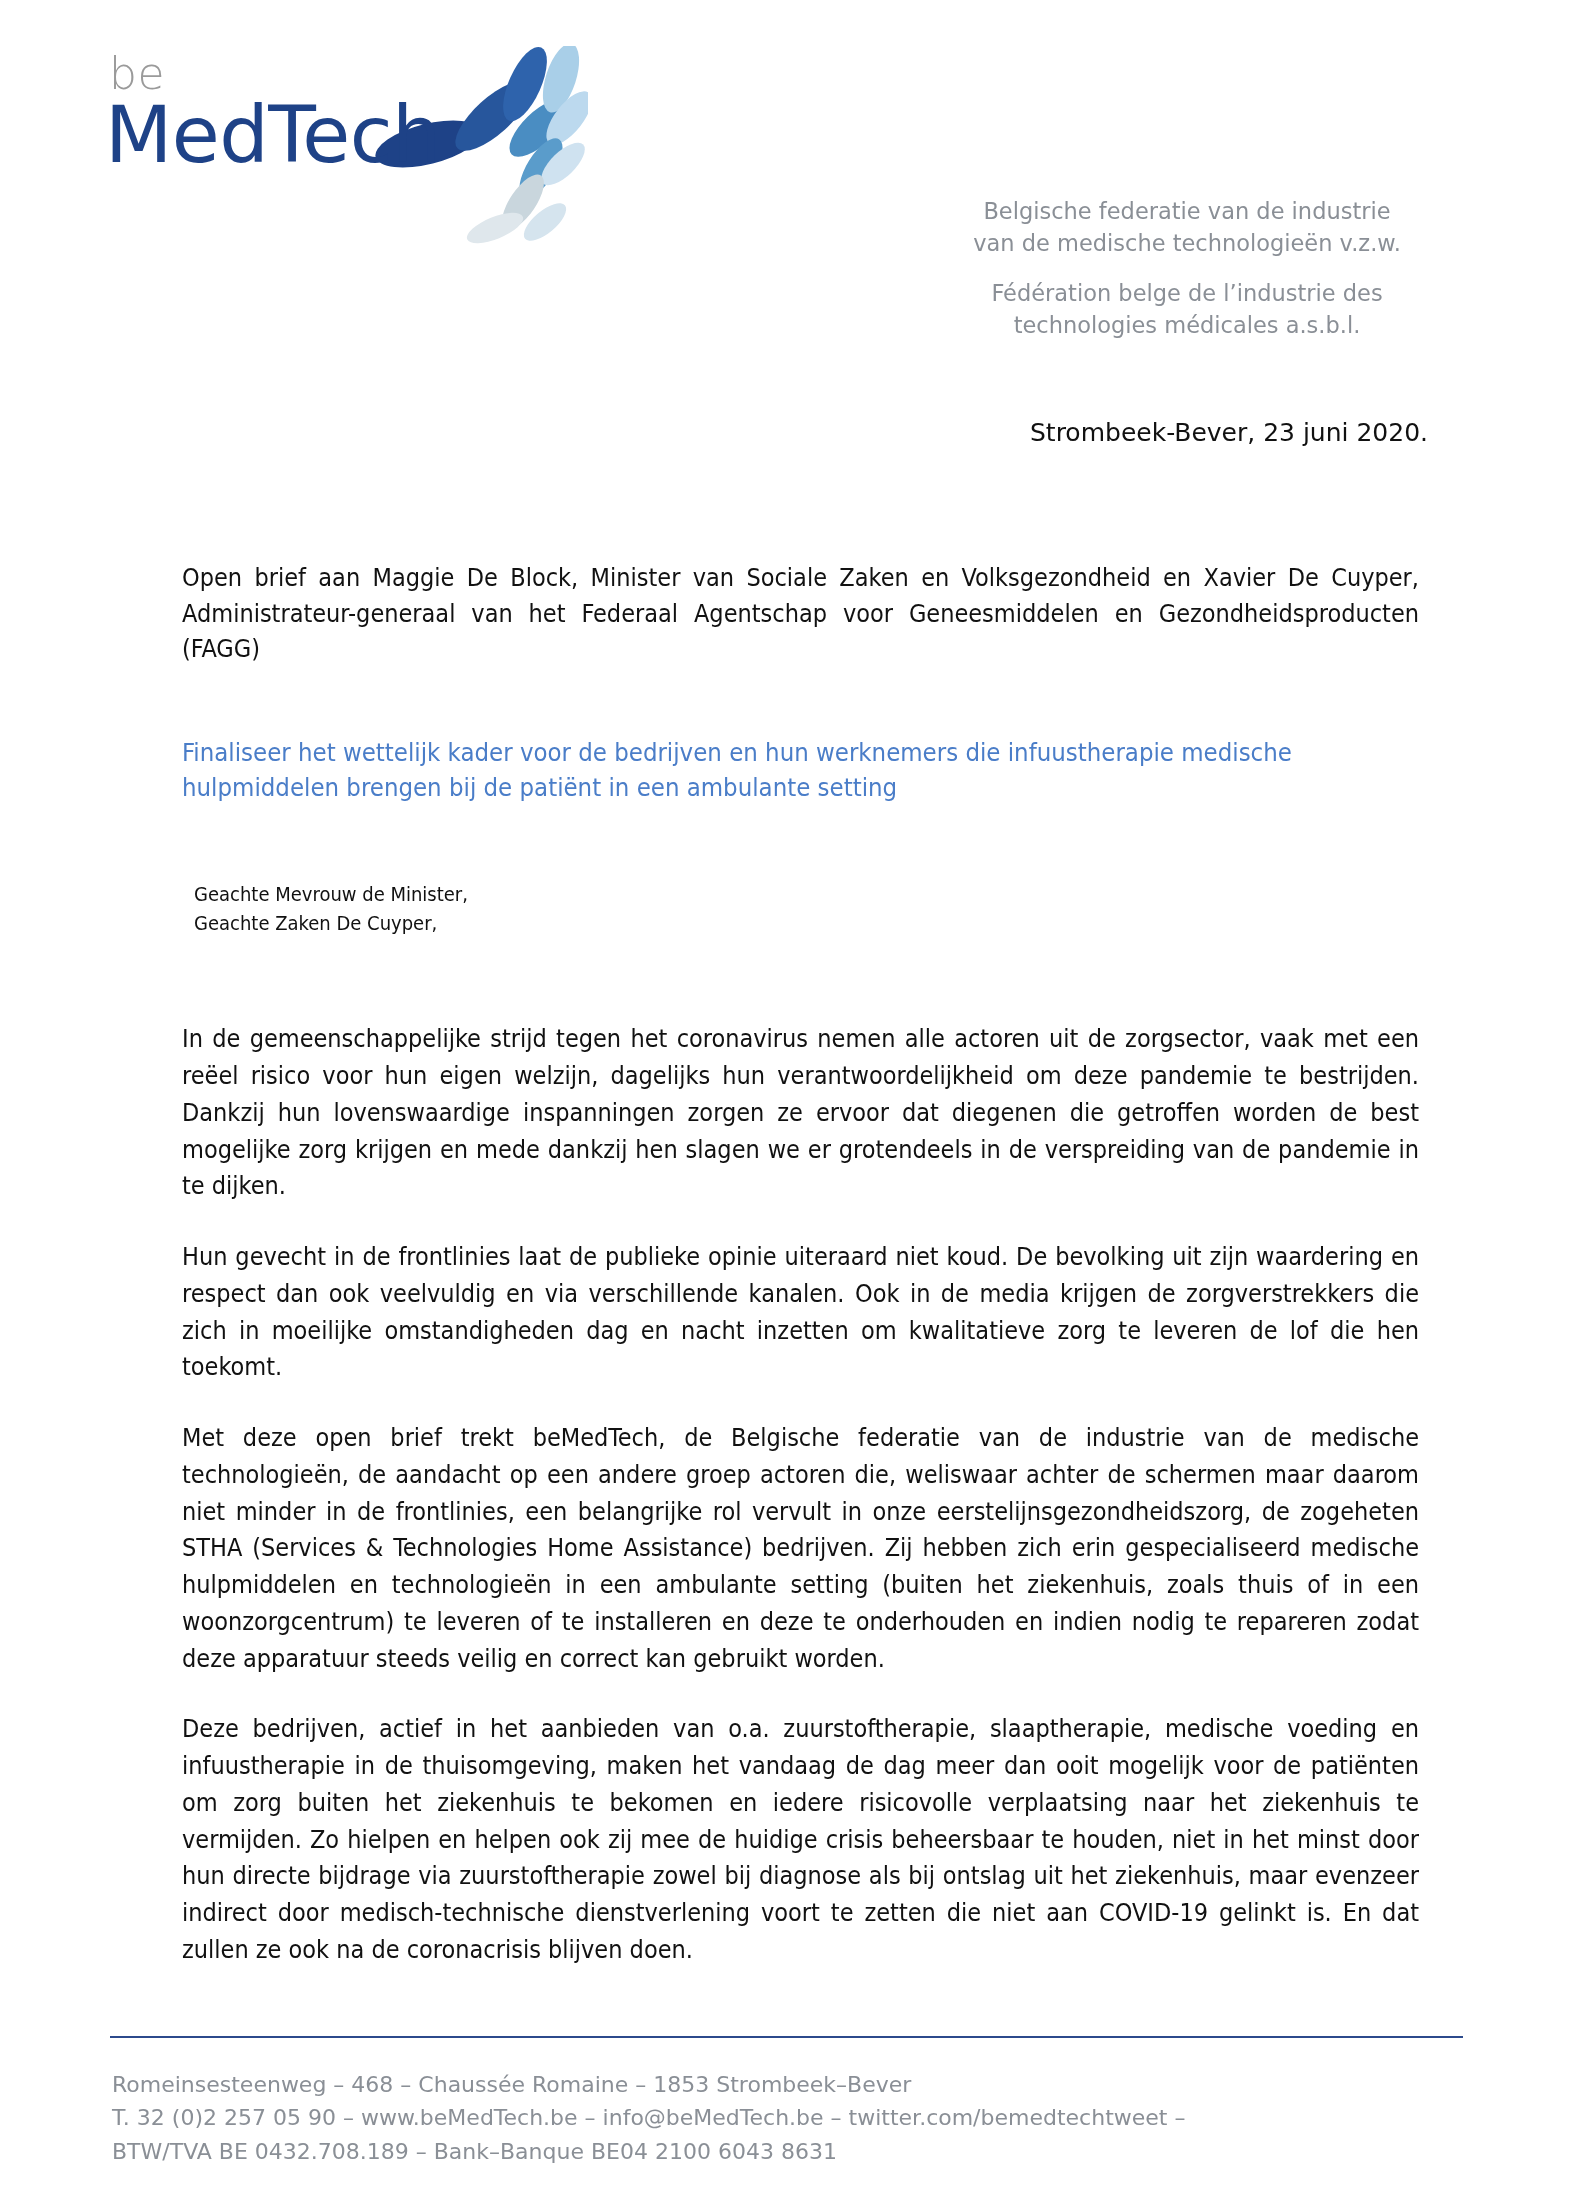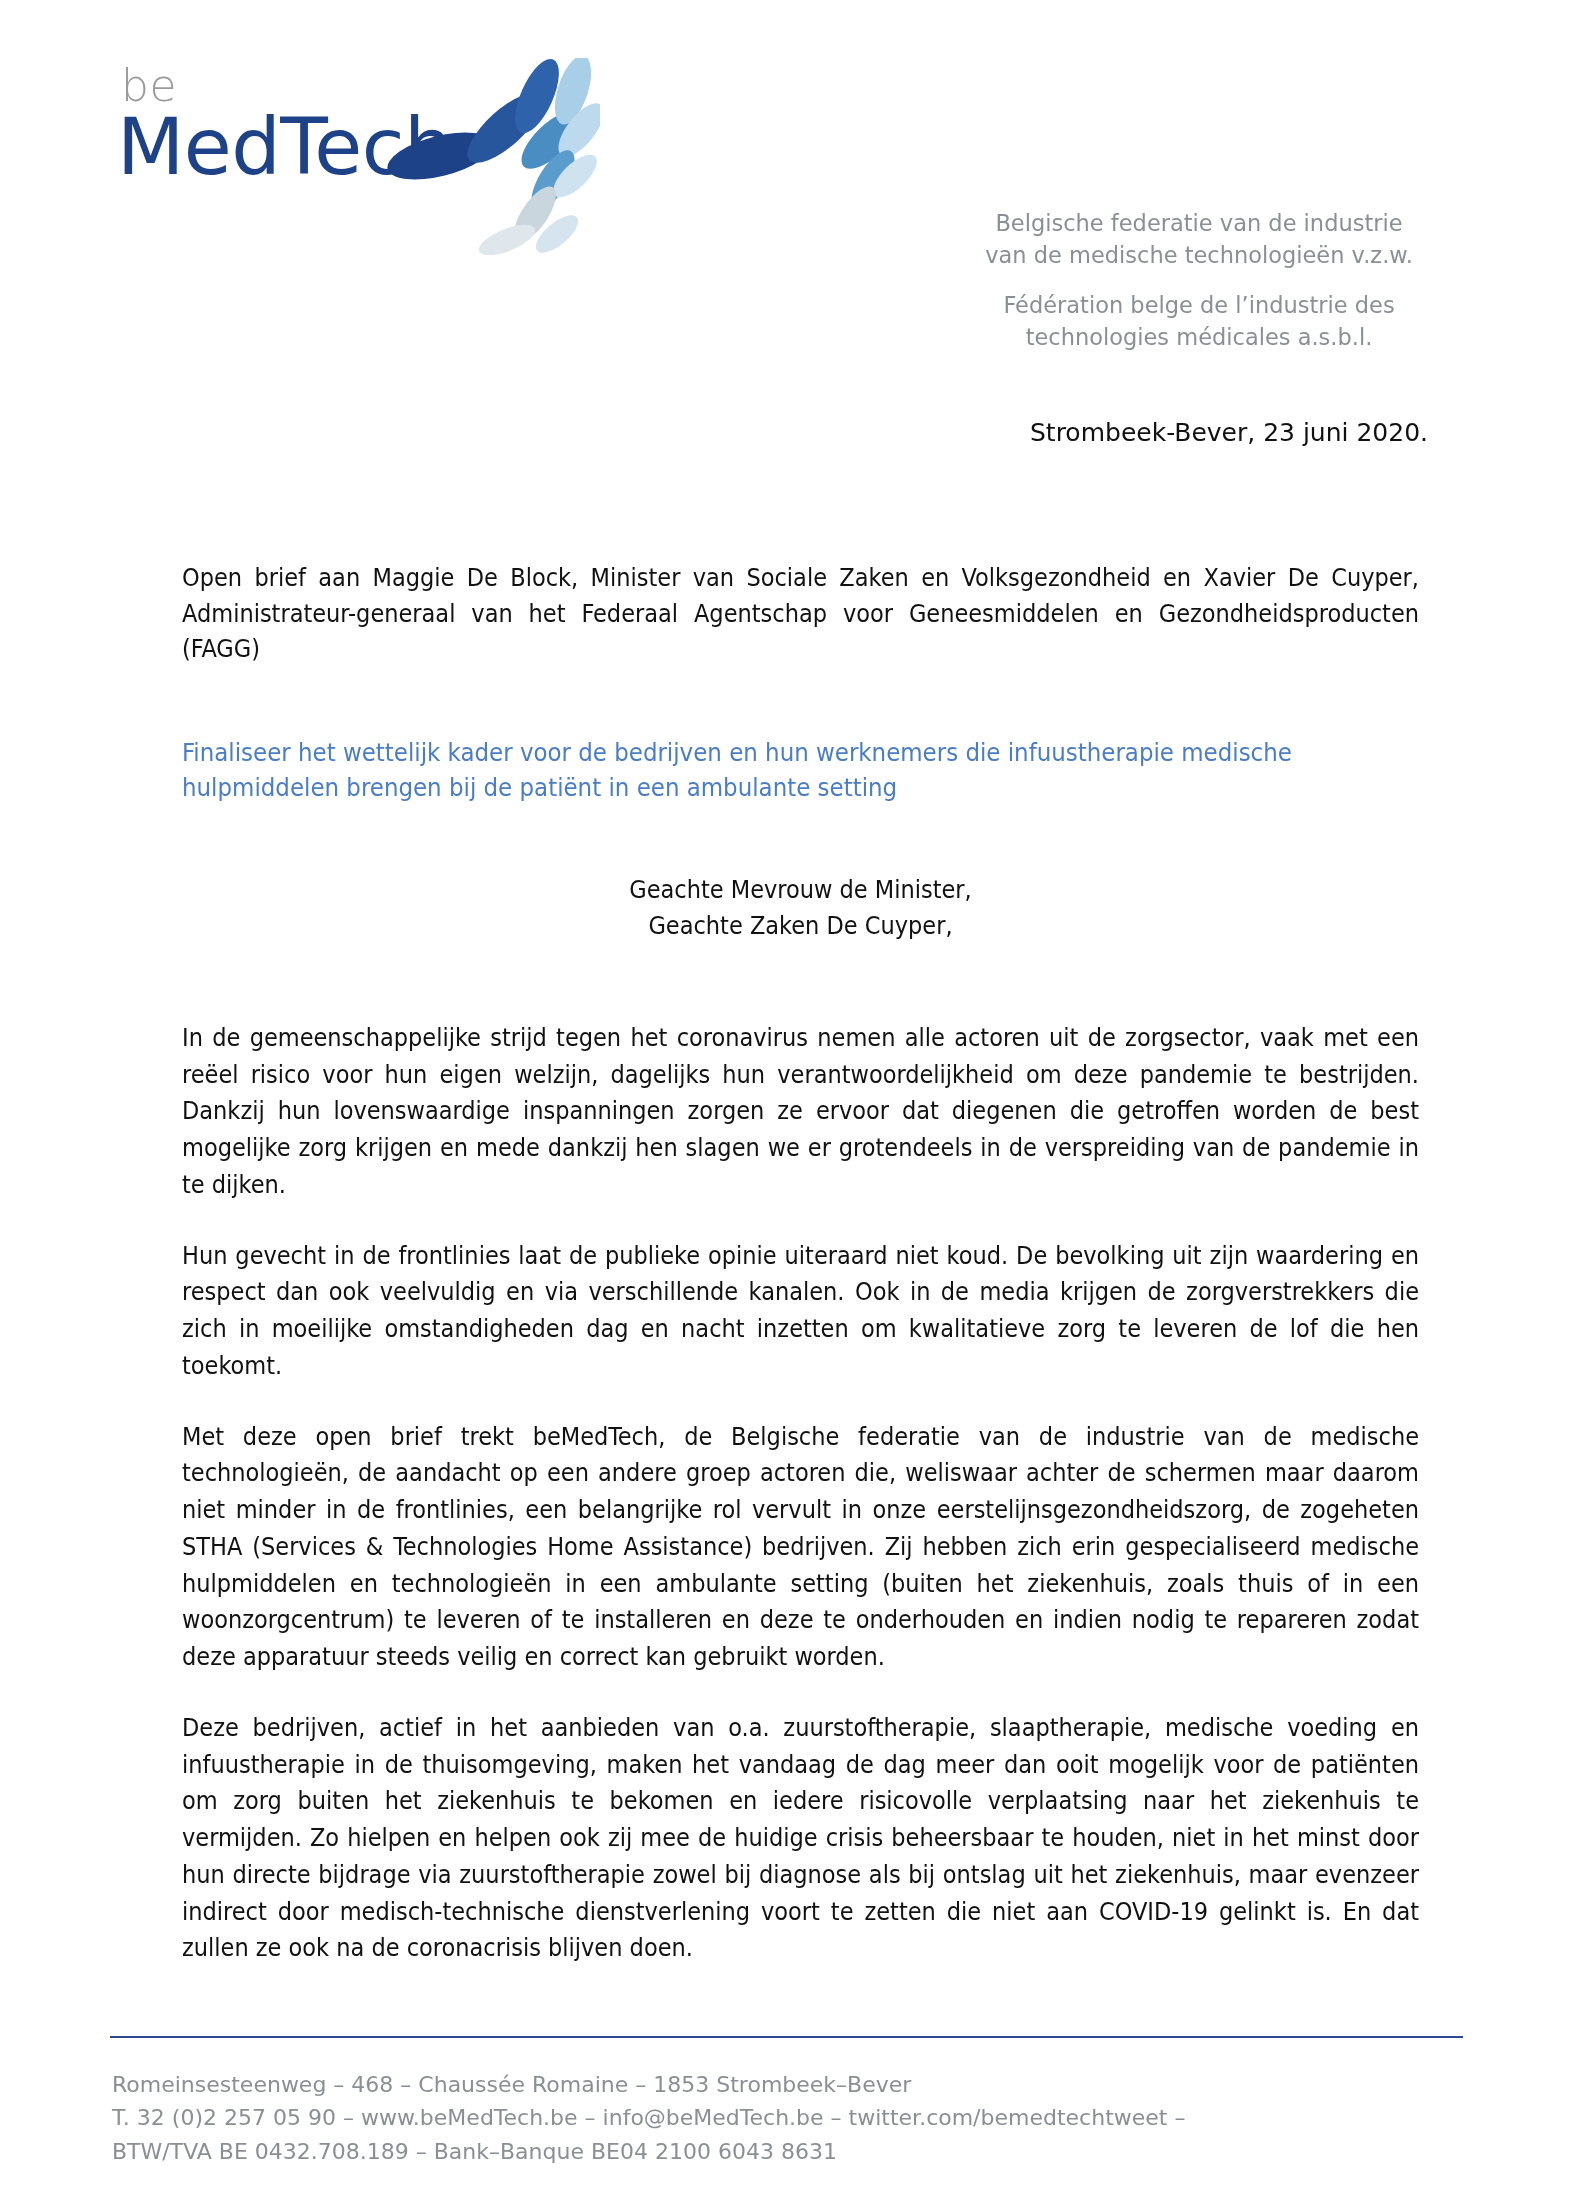--- a/index.html
+++ b/index.html
@@ -14,21 +14,21 @@
     font-family: "Liberation Sans", sans-serif;
     color: #1a1a1a;
     position: relative;
     overflow: hidden;
   }
 
   .page {
     position: relative;
     width: 1576px;
     height: 2186px;
-    padding: 12px;
+    padding: 0;
   }
 
   
   .header {
     position: relative;
     height: 360px;
   }
 
   .logo-block {
     position: absolute;
@@ -123,26 +123,25 @@
     font-size: 25.5px;
     line-height: 1.40;
     color: #4a7dc8;
     margin: 0;
     padding-top: 68px;
     width: 1215px;
   }
 
   .salutation {
     font-family: "DejaVu Sans Condensed", "DejaVu Sans", sans-serif;
-    font-size: 25px;
+    font-size: 20px;
     line-height: 1.44;
     color: #111111;
-    margin: 4px;
+    margin: 12px;
     padding-top: 62px;
-    text-align: center;
   }
 
   .body-paras {
     padding-top: 72px;
   }
   .para {
     font-family: "DejaVu Sans Condensed", "DejaVu Sans", sans-serif;
     font-size: 25px;
     line-height: 1.47;
     text-align: justify;

